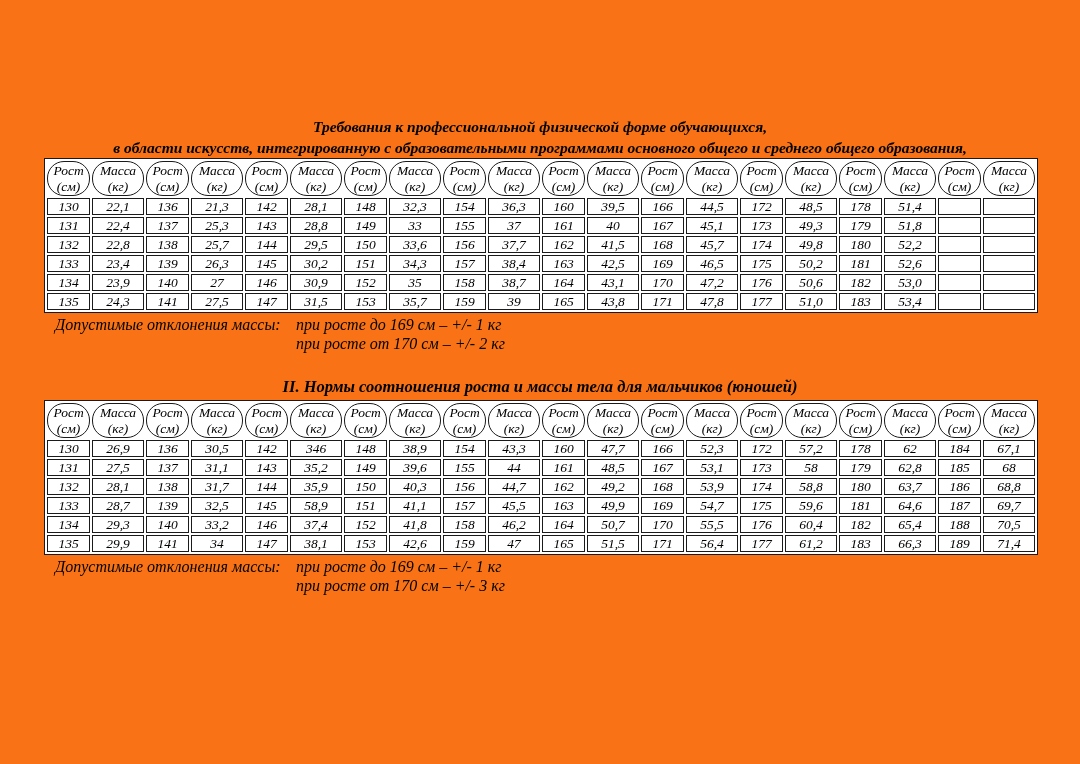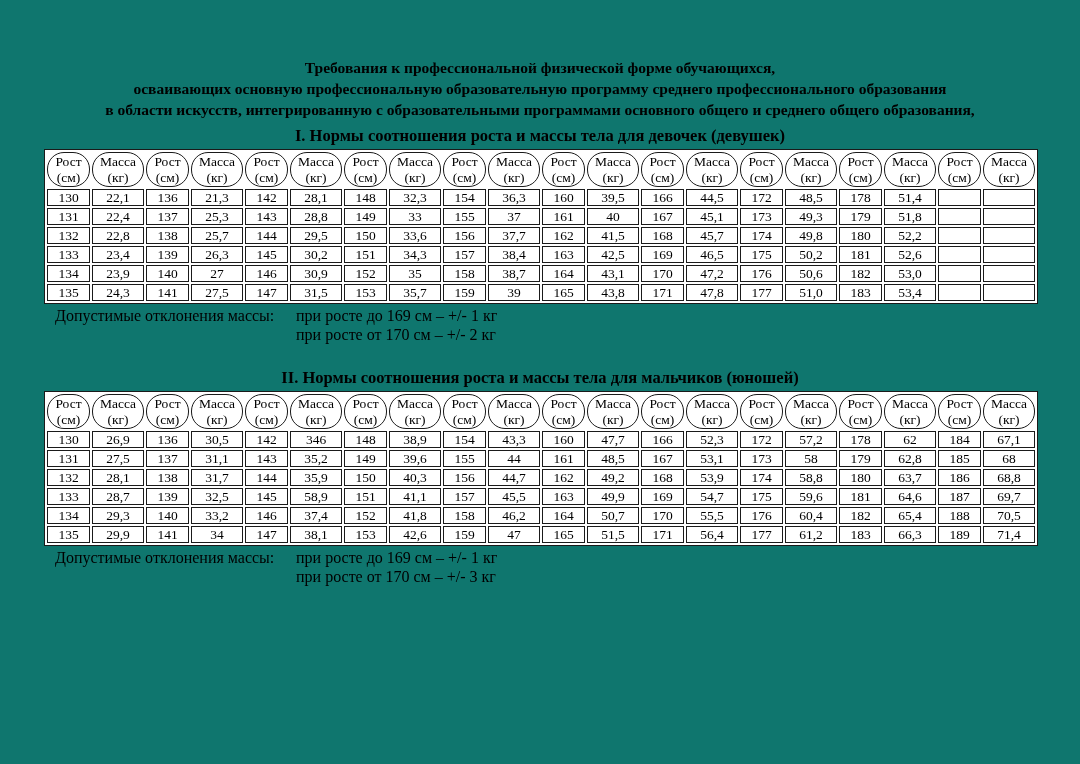--- a/index.html
+++ b/index.html
@@ -10,23 +10,24 @@
   body {
     width: 1080px;
     height: 764px;
     overflow: hidden;
     font-family: "Liberation Serif", "DejaVu Serif", serif;
     color: #000000;
   }
   .page {
     width: 1080px;
     height: 764px;
-    padding-top: 57px;
+    padding-top: 116px;
     box-sizing: border-box;
-    background: #0f766e;
+    background: #f97316;
+    font-style: italic;
   }
   .doc-title {
     text-align: center;
     font-weight: bold;
     font-size: 15.5px;
     line-height: 21px;
     padding: 0 60px;
   }
   .section-heading {
     margin: 6px 0 3px 0;
@@ -89,26 +90,24 @@
     line-height: 19px;
   }
 </style>
 </head>
 <body>
 
 <div class="page">
 
   <div class="doc-title" id="doc-title">
       <div>Требования к профессиональной физической форме обучающихся,</div>
-      <div>осваивающих основную профессиональную образовательную программу среднего профессионального образования</div>
       <div>в области искусств, интегрированную с образовательными программами основного общего и среднего общего образования,</div>
     </div>
 
   <section class="section-girls">
-    <div class="section-heading">I. Нормы соотношения роста и массы тела для девочек (девушек)</div>
     <table class="norm-table">
         <colgroup>
           <col class="col-rost">
           <col class="col-massa">
           <col class="col-rost">
           <col class="col-massa">
           <col class="col-rost">
           <col class="col-massa">
           <col class="col-rost">
           <col class="col-massa">

